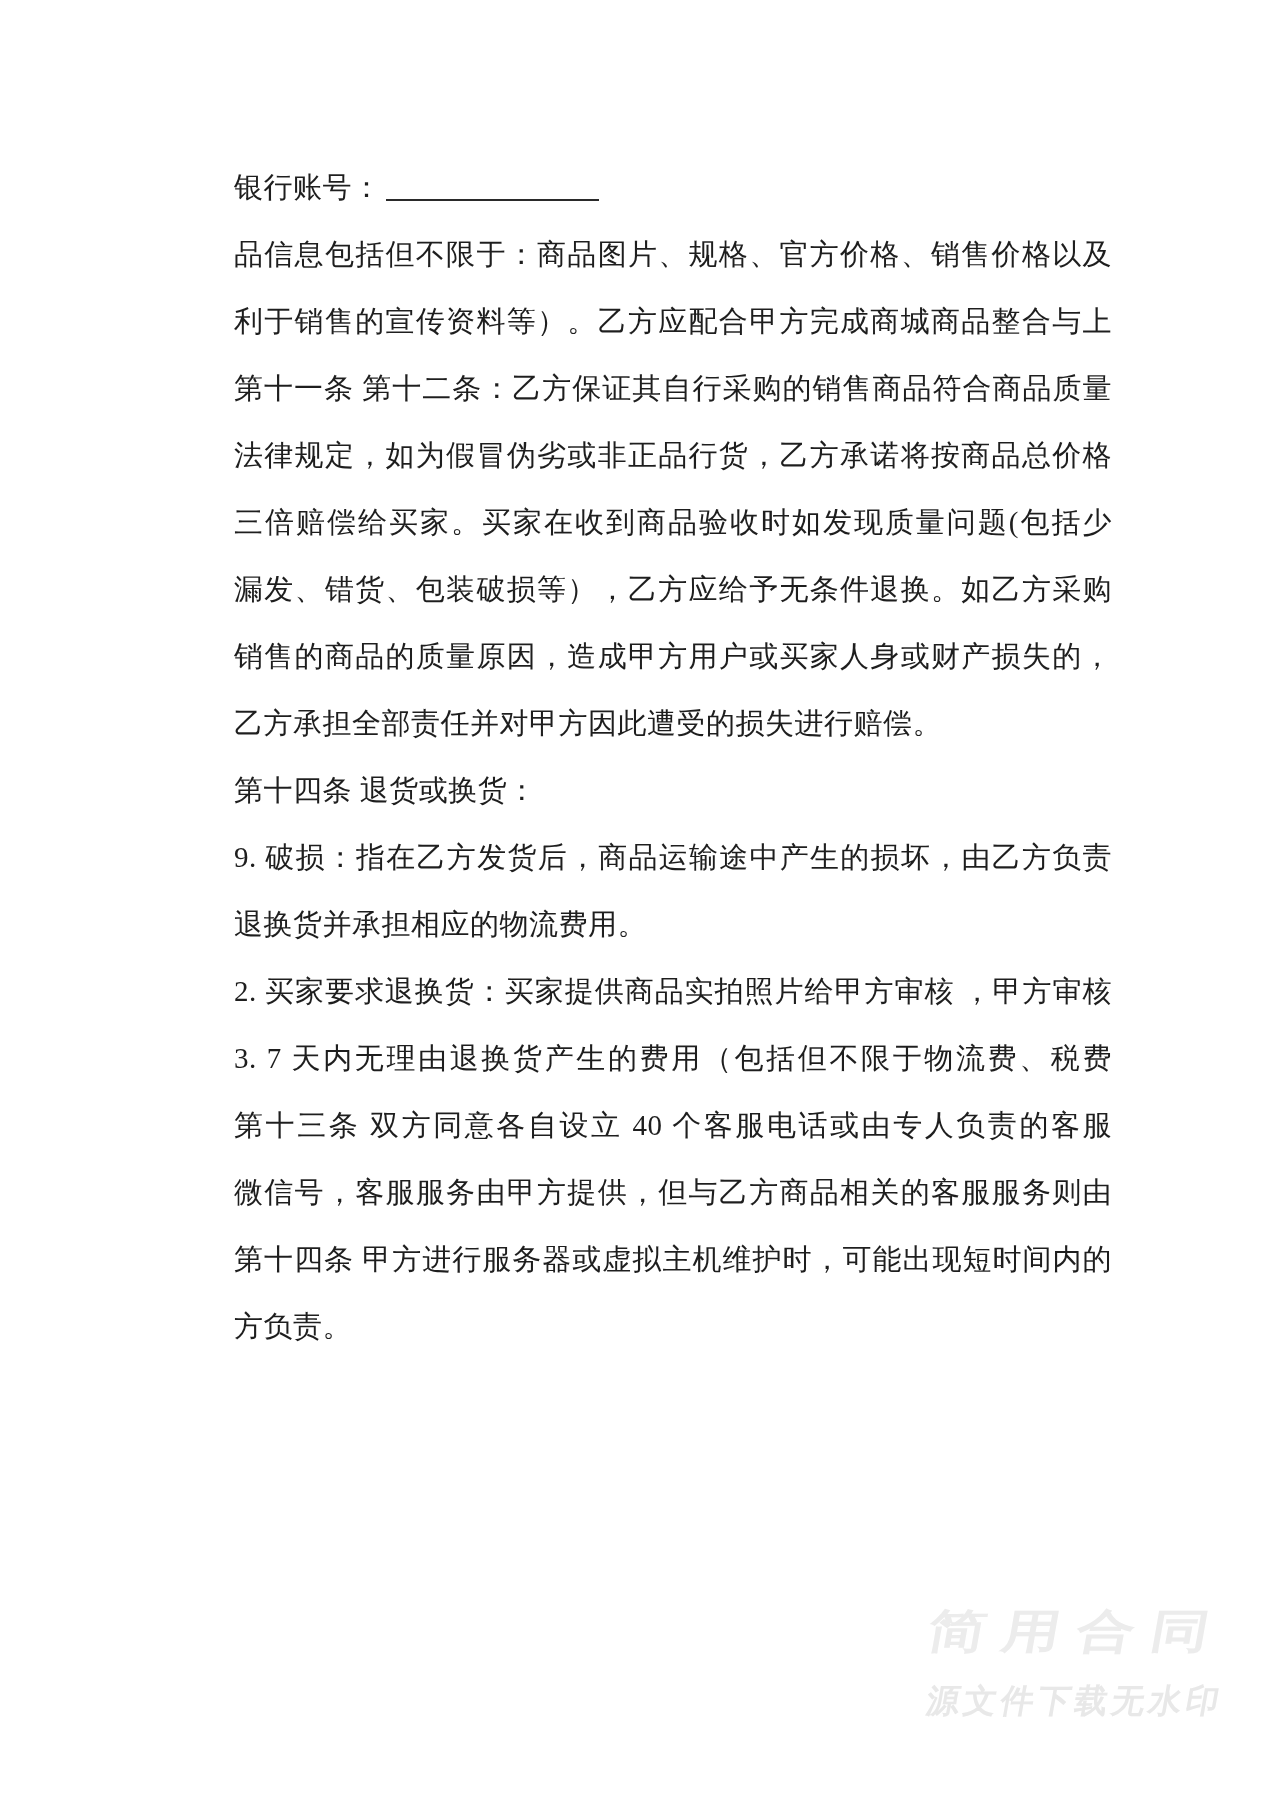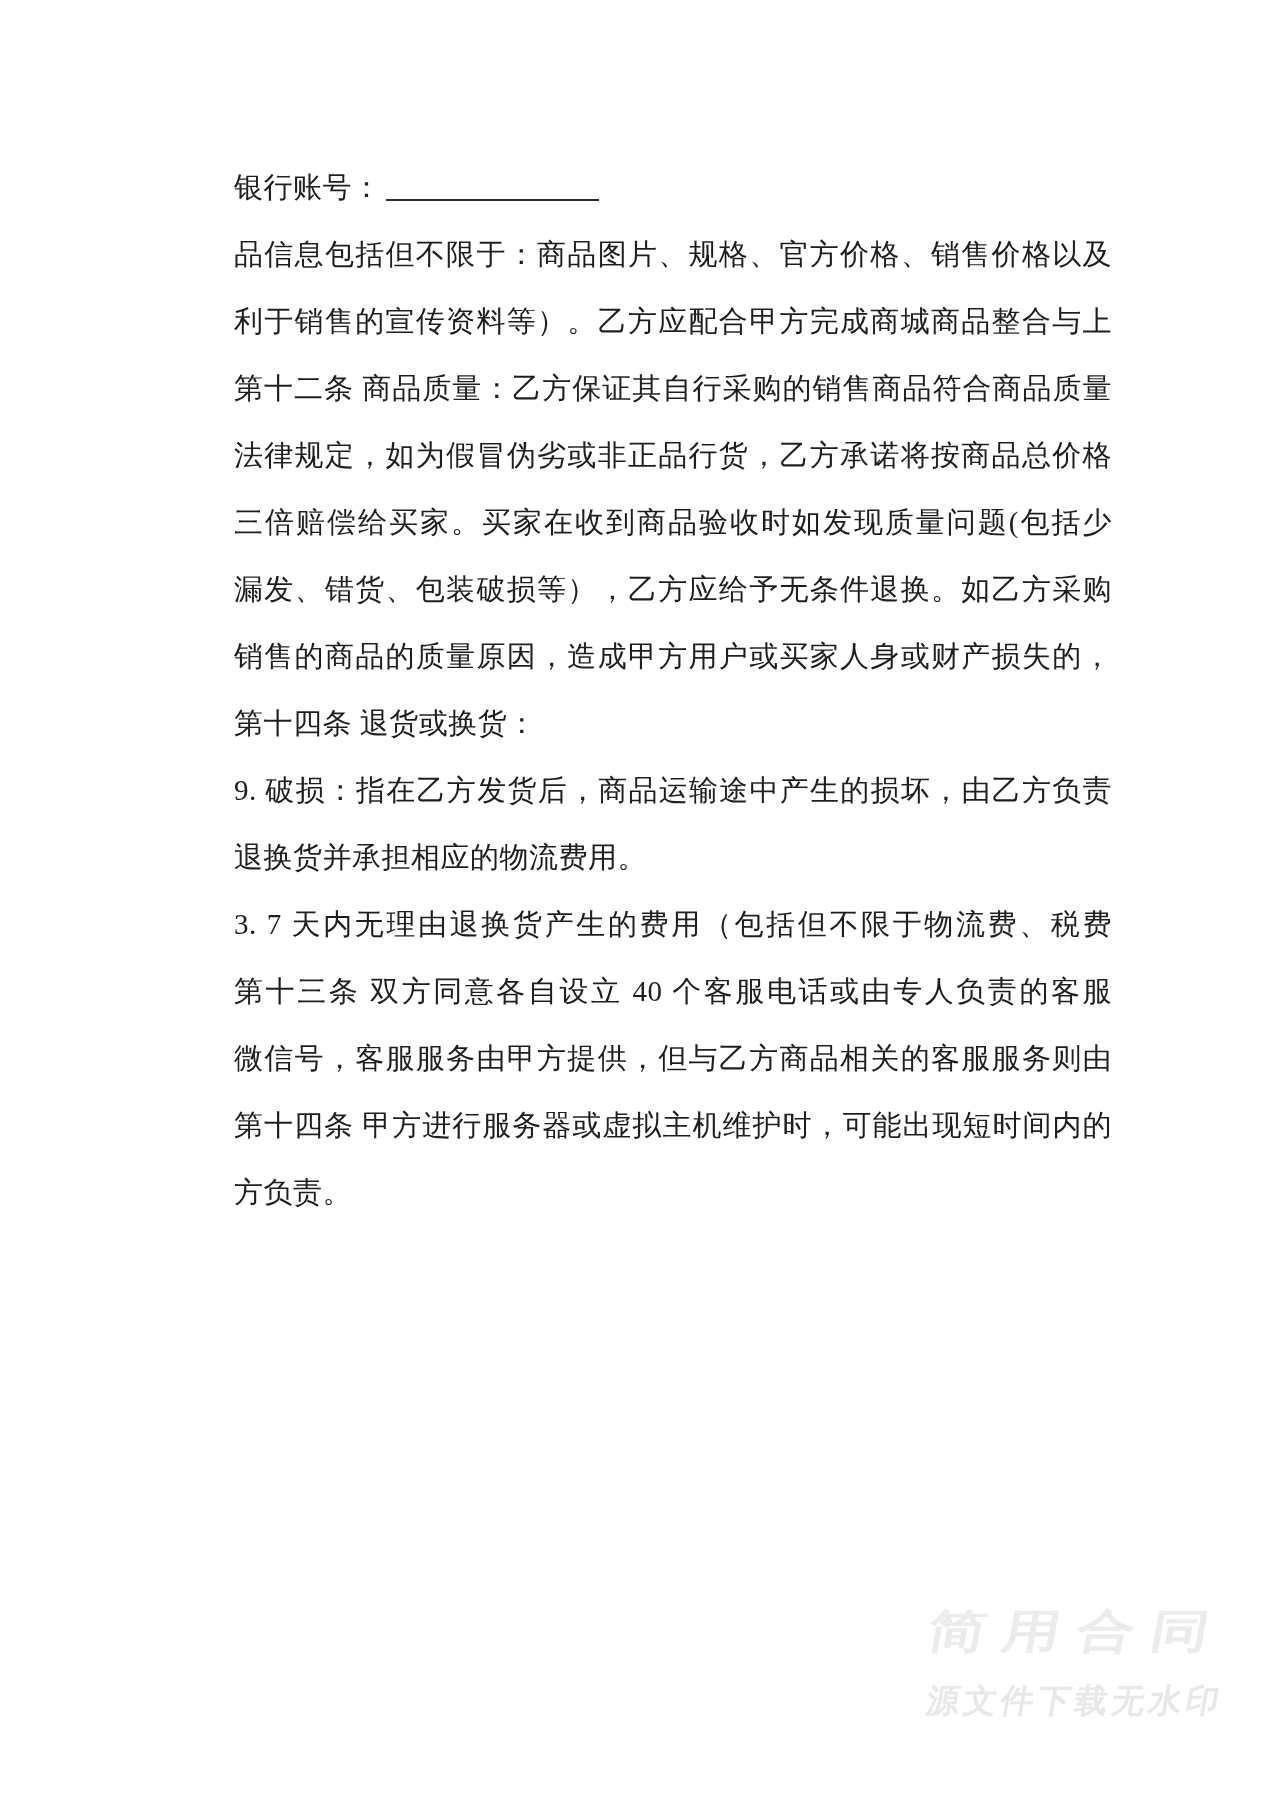--- a/index.html
+++ b/index.html
@@ -74,28 +74,30 @@
 <body>
 
 <div class="page">
 
   <div class="text-block">
 
     <div class="line"><span>银行账号：</span><span class="blank-underline"></span></div>
 
     <div class="line full">品信息包括但不限于：商品图片、规格、官方价格、销售价格以及有</div>
     <div class="line full">利于销售的宣传资料等）。乙方应配合甲方完成商城商品整合与上架</div>
-    <div class="line full">第十二条 商品质量：乙方保证其自行采购的销售商品符合商品质量</div>
+    <div class="line full">第十一条 第十二条：乙方保证其自行采购的销售商品符合商品质量</div>
     <div class="line full">法律规定，如为假冒伪劣或非正品行货，乙方承诺将按商品总价格的</div>
     <div class="line full">三倍赔偿给买家。买家在收到商品验收时如发现质量问题(包括少发、</div>
     <div class="line full">漏发、错货、包装破损等），乙方应给予无条件退换。如乙方采购并</div>
     <div class="line full">销售的商品的质量原因，造成甲方用户或买家人身或财产损失的，由</div>
+    <div class="line">乙方承担全部责任并对甲方因此遭受的损失进行赔偿。</div>
     <div class="line">第十四条 退货或换货：</div>
     <div class="line full">9. 破损：指在乙方发货后，商品运输途中产生的损坏，由乙方负责</div>
     <div class="line">退换货并承担相应的物流费用。</div>
+    <div class="line full">2. 买家要求退换货：买家提供商品实拍照片给甲方审核 ，甲方审核</div>
     <div class="line full">3. 7 天内无理由退换货产生的费用（包括但不限于物流费、税费等）</div>
     <div class="line full">第十三条 双方同意各自设立 40 个客服电话或由专人负责的客服 QQ/</div>
     <div class="line full">微信号，客服服务由甲方提供，但与乙方商品相关的客服服务则由乙</div>
     <div class="line full">第十四条 甲方进行服务器或虚拟主机维护时，可能出现短时间内的</div>
     <div class="line">方负责。</div>
 
   </div>
 
   <div class="watermark">
     <div class="wm-title">简用合同</div>

